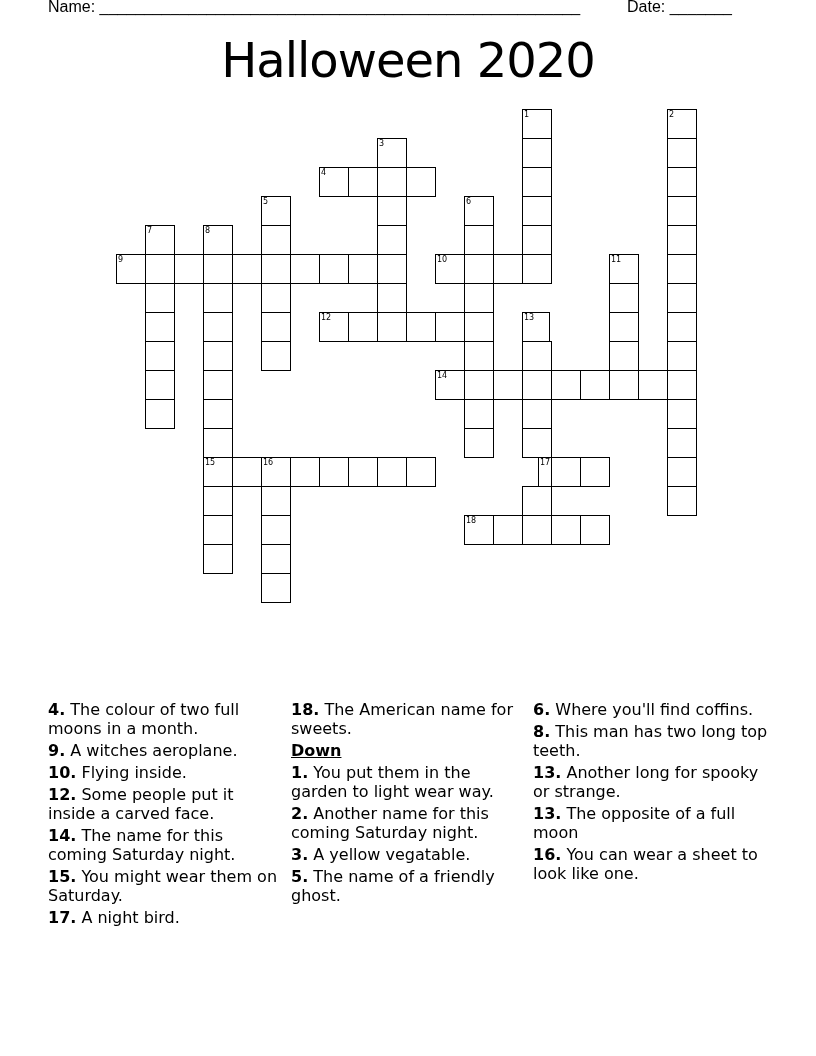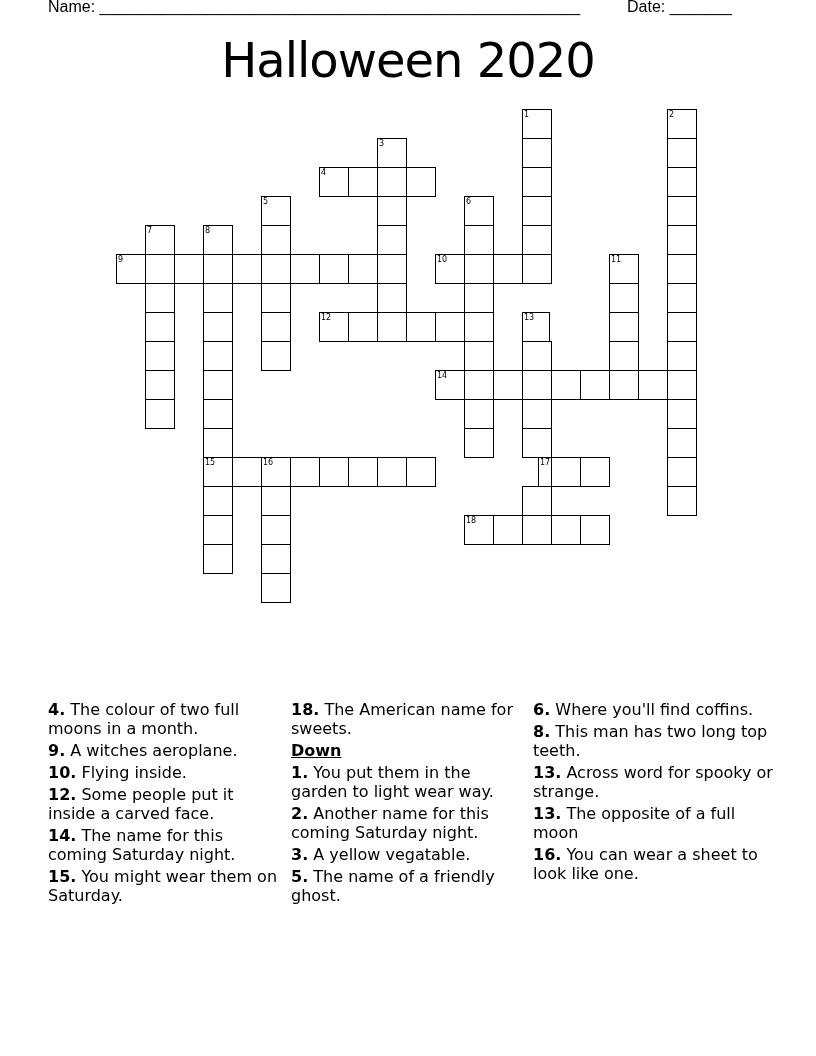--- a/index.html
+++ b/index.html
@@ -175,30 +175,31 @@
     <div class="cell" style="left: 581px; top: 516px; width: 30px; height: 30px;"></div>
   </div>
 
 <div class="clues col1">
   <div class="clue"><b>4.</b><span> The colour of two full moons in a month.</span></div>
   <div class="clue"><b>9.</b><span> A witches aeroplane.</span></div>
   <div class="clue"><b>10.</b><span> Flying inside.</span></div>
   <div class="clue"><b>12.</b><span> Some people put it inside a carved face.</span></div>
   <div class="clue"><b>14.</b><span> The name for this coming Saturday night.</span></div>
   <div class="clue"><b>15.</b><span> You might wear them on Saturday.</span></div>
+  <div class="clue"><b>17.</b><span> A night bird.</span></div>
 </div>
 
 <div class="clues col2">
   <div class="clue"><b>18.</b><span> The American name for sweets.</span></div>
   <div class="heading">Down</div>
   <div class="clue"><b>1.</b><span> You put them in the garden to light wear way.</span></div>
   <div class="clue"><b>2.</b><span> Another name for this coming Saturday night.</span></div>
   <div class="clue"><b>3.</b><span> A yellow vegatable.</span></div>
   <div class="clue"><b>5.</b><span> The name of a friendly ghost.</span></div>
 </div>
 
 <div class="clues col3">
   <div class="clue"><b>6.</b><span> Where you'll find coffins.</span></div>
   <div class="clue"><b>8.</b><span> This man has two long top teeth.</span></div>
-  <div class="clue"><b>13.</b><span> Across word for spooky or strange.</span></div>
+  <div class="clue"><b>13.</b><span> Another long for spooky or strange.</span></div>
   <div class="clue"><b>13.</b><span> The opposite of a full moon</span></div>
   <div class="clue"><b>16.</b><span> You can wear a sheet to look like one.</span></div>
 </div>
 
 </body></html>

